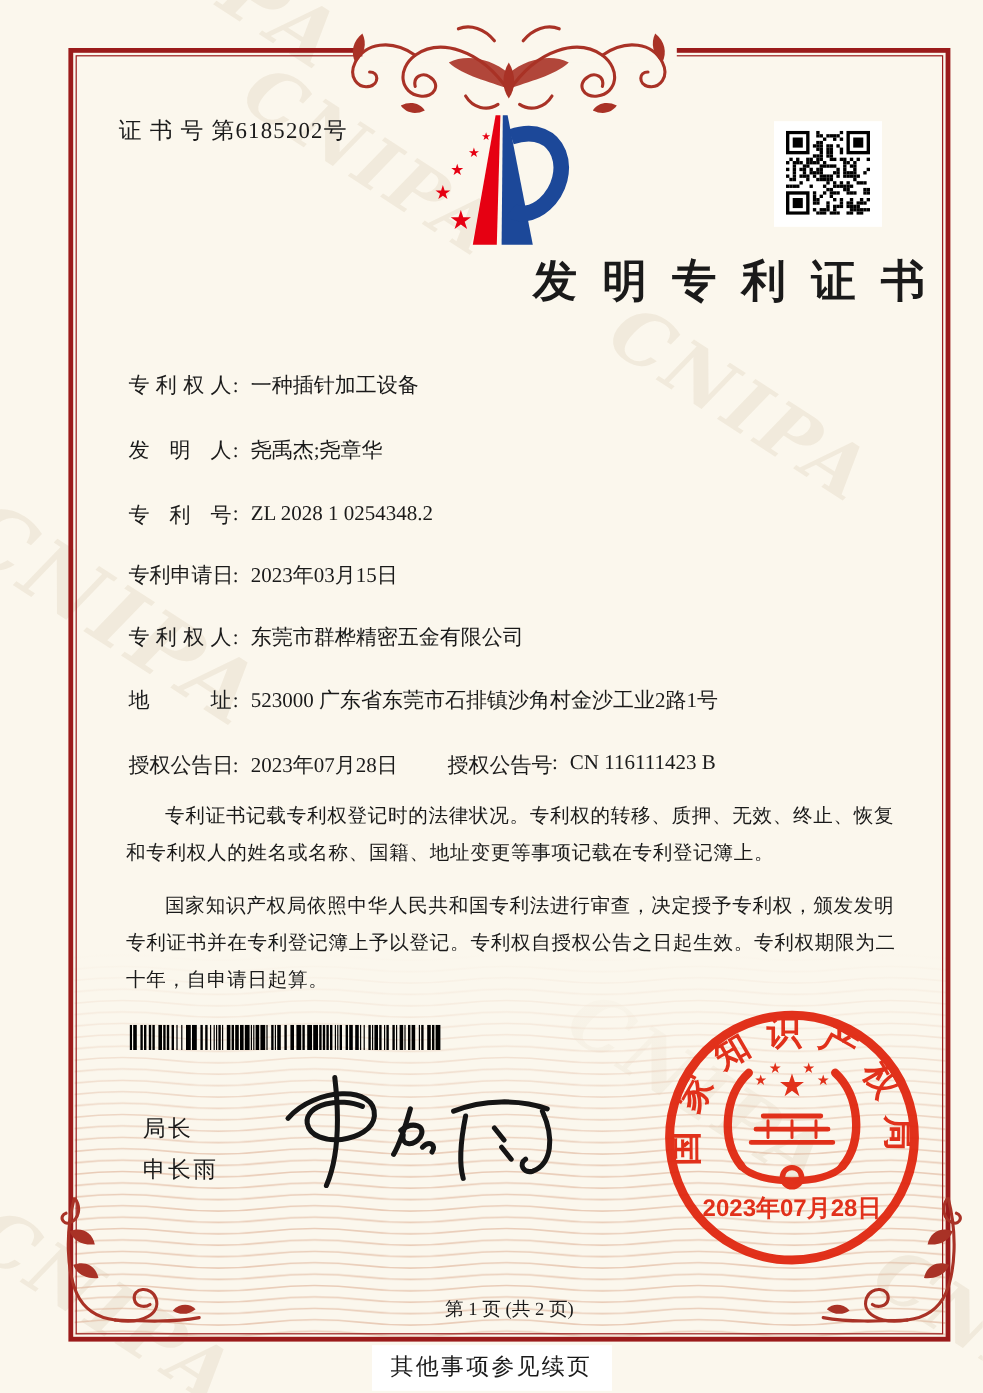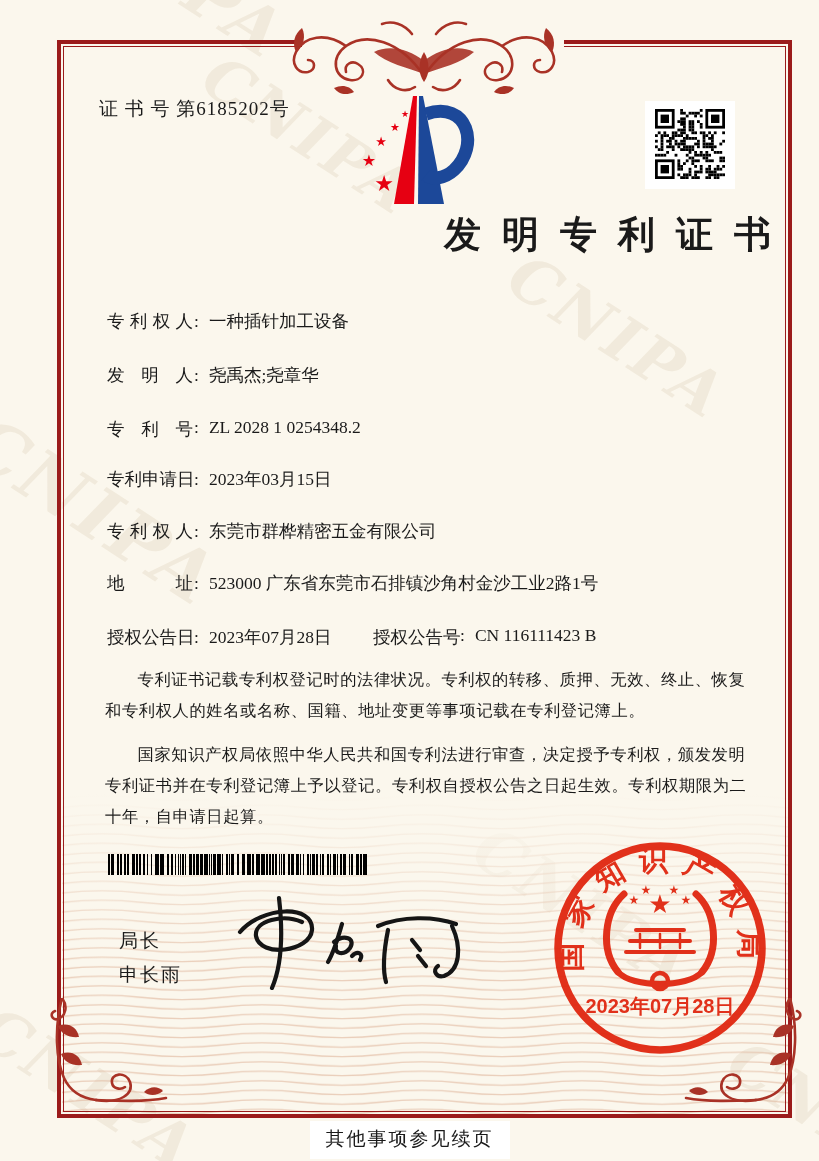--- a/index.html
+++ b/index.html
@@ -495,15 +495,16 @@
       <text x="84" y="66" font-size="12" fill="#e0250e" stroke="none" text-anchor="middle">★</text>
       <text x="96" y="56" font-size="12" fill="#e0250e" stroke="none" text-anchor="middle">★</text>
       <text x="124" y="56" font-size="12" fill="#e0250e" stroke="none" text-anchor="middle">★</text>
       <text x="136" y="66" font-size="12" fill="#e0250e" stroke="none" text-anchor="middle">★</text>
       <path d="M86,92 h48 M80,103 h60 M76,114 h68" stroke-width="4"></path>
       <path d="M90,96 v14 M110,96 v14 M130,96 v14" stroke-width="2.5"></path>
     </g>
     <text x="110" y="175" font-size="20" fill="#e0250e" text-anchor="middle">2023年07月28日</text>
   </svg>
 
+  <div class="page-num">第 1 页 (共 2 页)</div>
   <div class="foot-note">其他事项参见续页</div>
 
 </div>
 
 </body></html>

